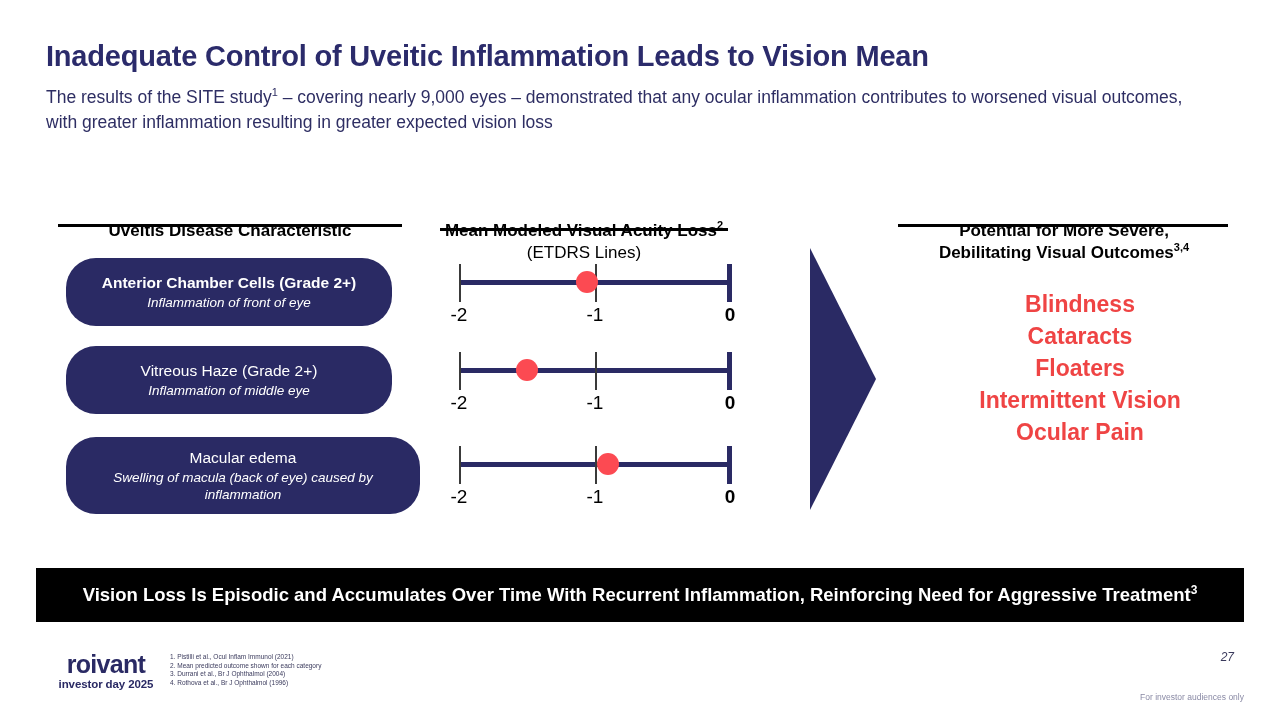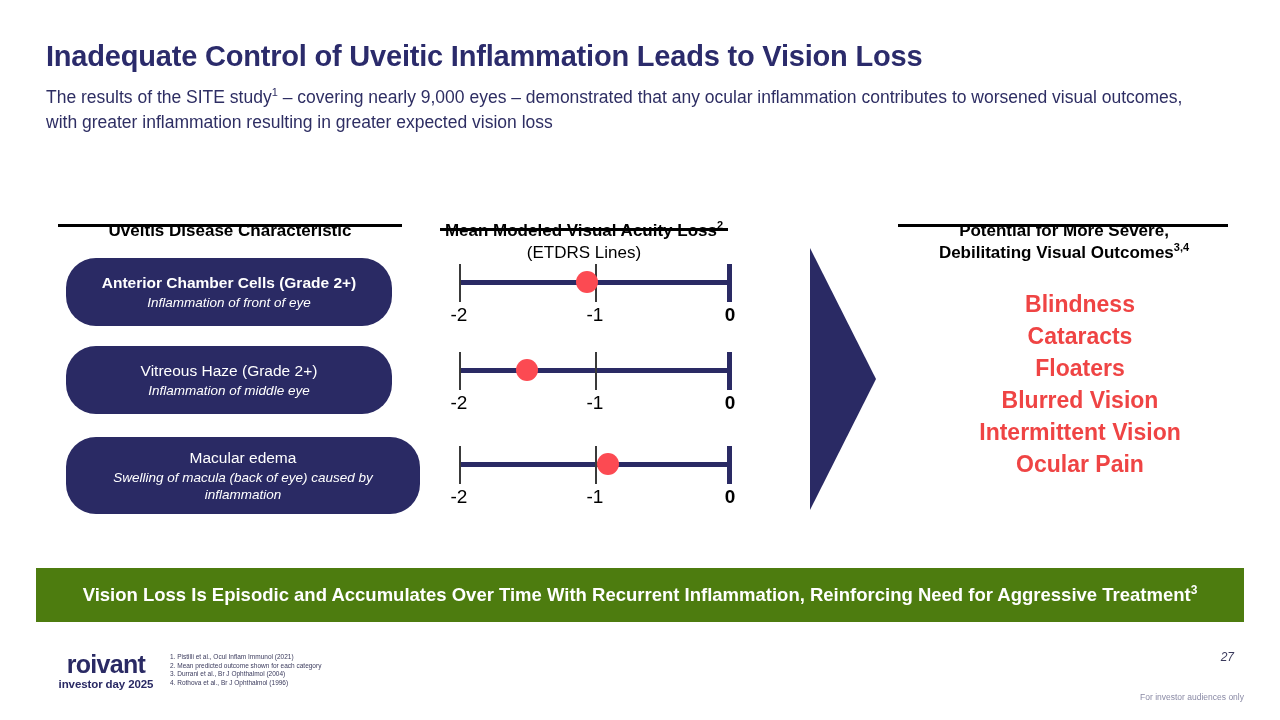--- a/index.html
+++ b/index.html
@@ -191,21 +191,21 @@
     color: #ef4444;
   }
 
   
   #banner {
     position: absolute;
     left: 36px;
     top: 568px;
     width: 1208px;
     height: 54px;
-    background: #4d7c0f;
+    background: #000000;
     color: #ffffff;
     font-weight: bold;
     font-size: 18.5px;
     line-height: 26px;
     display: flex;
     align-items: center;
     justify-content: center;
     text-align: center;
     padding: 0 14px;
     box-sizing: border-box;
@@ -260,21 +260,21 @@
     font-size: 8.5px;
     color: #8a8aa5;
     margin-top: 14px;
   }
 </style>
 </head>
 <body>
 
 <div class="slide">
 
-  <div class="title">Inadequate Control of Uveitic Inflammation Leads to Vision Loss</div>
+  <div class="title">Inadequate Control of Uveitic Inflammation Leads to Vision Mean</div>
 
   <div class="subtitle"><span>The results of the SITE study</span><sup>1</sup><span> – covering nearly 9,000 eyes – demonstrated that any ocular inflammation contributes to worsened visual outcomes, with greater inflammation resulting in greater expected vision loss</span></div>
 
   <div class="col-head" id="head-col1">Uveitis Disease Characteristic</div>
   <div class="head-rule" id="rule-col1"></div>
 
   <div class="col-head" id="head-col2">
     <span>Mean Modeled Visual Acuity Loss</span><sup>2</sup><br>
     <span class="sub-normal">(ETDRS Lines)</span>
   </div>
@@ -333,21 +333,20 @@
   </div>
 
   <svg id="flow-arrow" viewBox="0 0 70 262" preserveAspectRatio="none">
     <polygon points="4,0 70,131 4,262" fill="#2a2a64"></polygon>
   </svg>
 
   <div id="outcomes">
     <div>Blindness</div>
     <div>Cataracts</div>
     <div>Floaters</div>
-    <div>Blurred Vision</div>
     <div>Intermittent Vision</div>
     <div>Ocular Pain</div>
   </div>
 
   <div id="banner">
     <span><span>Vision Loss Is Episodic and Accumulates Over Time With Recurrent Inflammation, Reinforcing Need for Aggressive Treatment</span><sup>3</sup></span>
   </div>
 
   <div id="logo">
     <div id="logo-word">roivant</div>

